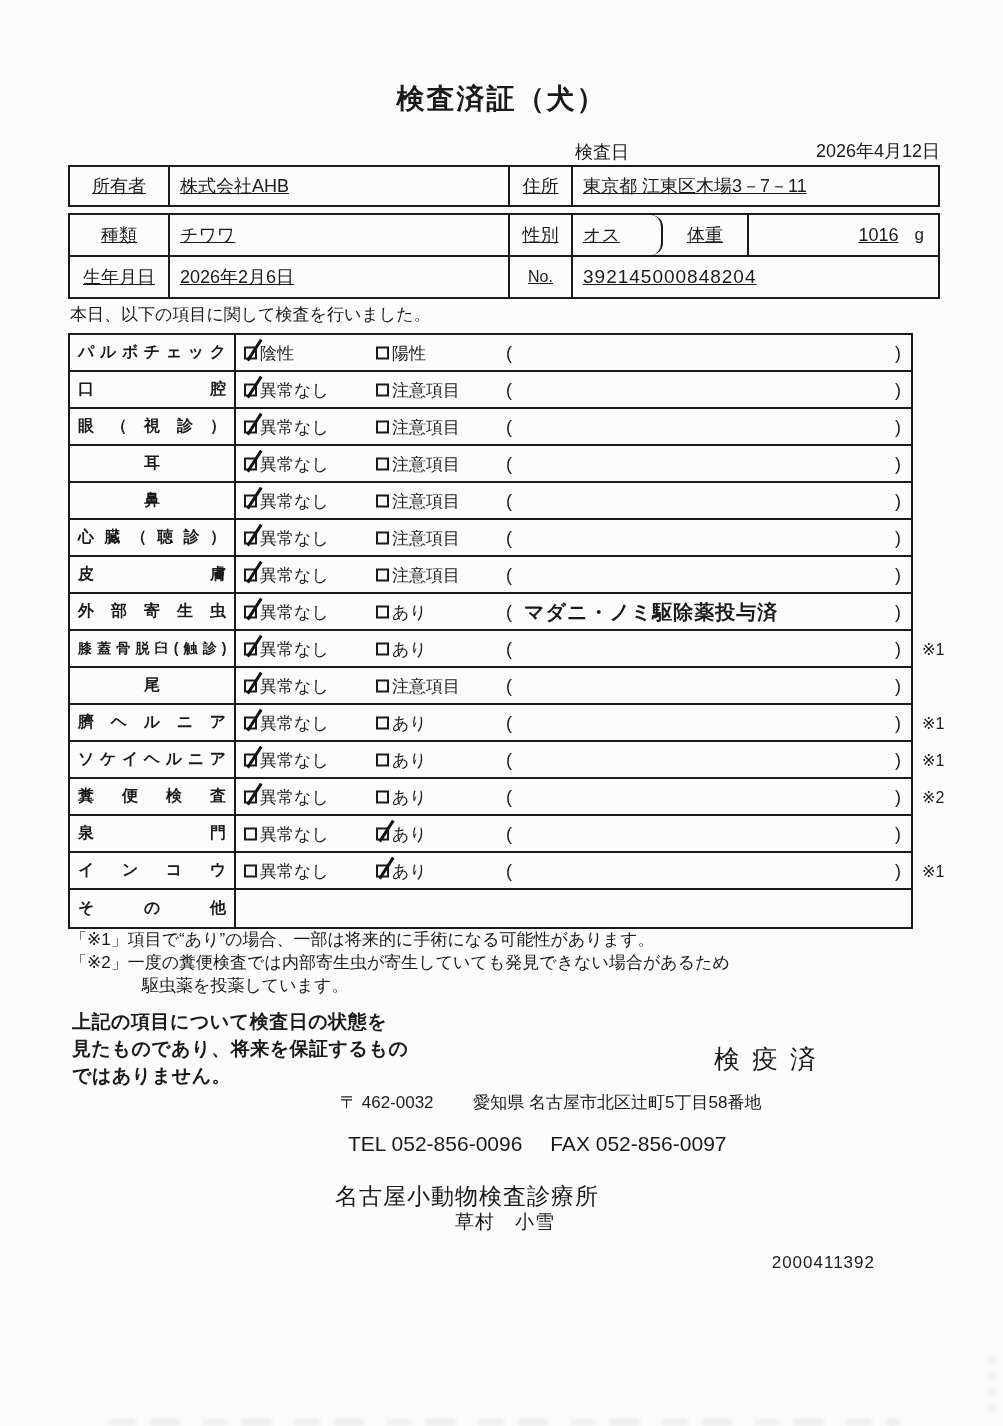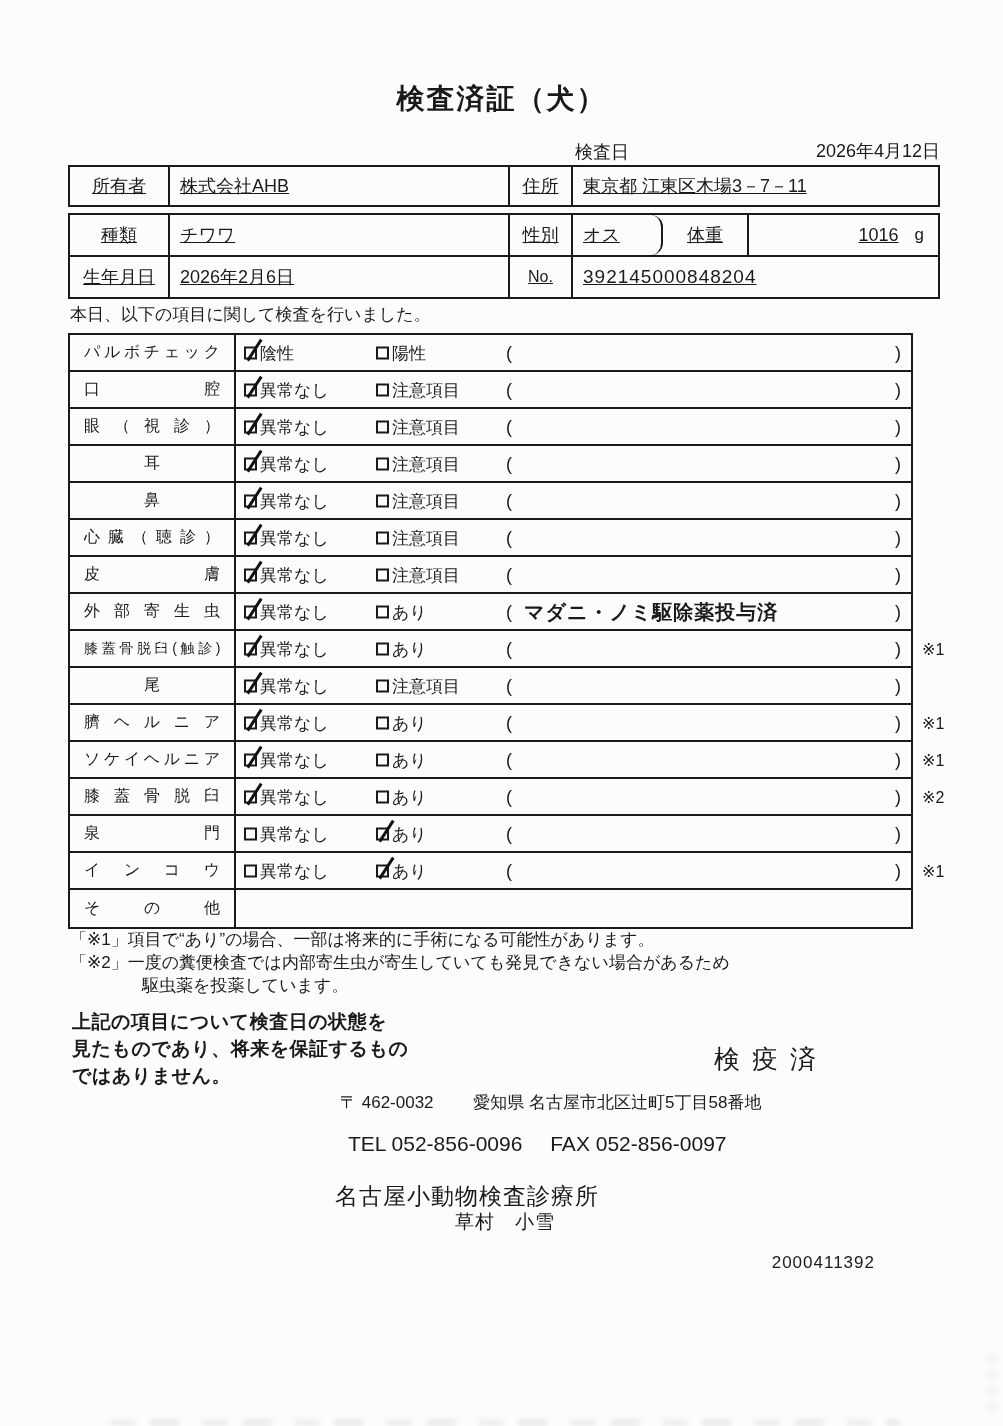--- a/index.html
+++ b/index.html
@@ -38,22 +38,22 @@
   .no-cell { font-size:16px; }
   .num-val { font-size:19px; letter-spacing:1px; }
 
   .intro { top:303px; left:70px; font-size:17px; }
 
   
   .chk-table { top:333px; left:68px; width:845px; border:2px solid #1a1a1a; box-sizing:border-box; background:#fcfcfc; }
   .chk-row { position:relative; display:flex; height:37px; border-bottom:2px solid #1a1a1a; box-sizing:border-box; }
   .chk-row:last-child { border-bottom:none; }
   .chk-label { width:166px; flex:none; border-right:2px solid #1a1a1a; display:flex; align-items:center; box-sizing:border-box; }
-  .chk-label-text { display:block; width:100%; padding:0 14px; box-sizing:border-box; font-size:16px;
-                    text-align:justify; text-align-last:justify; white-space:nowrap; }
+  .chk-label-text { display:block; width:100%; padding:0 8px; box-sizing:border-box; font-size:16px;
+                    text-align:justify; text-align-last:justify; white-space:nowrap;font-weight:bold; }
   .chk-label-text.single { text-align-last:center; }
   .chk-label-text.small { font-size:14px; letter-spacing:-0.5px; }
   .chk-content { position:relative; flex:1; }
   .opt { position:absolute; top:50%; transform:translateY(-50%); display:flex; align-items:center; font-size:17px; white-space:nowrap; }
   .opt1 { left:8px; } .opt2 { left:140px; }
   .box { position:relative; width:13px; height:13px; border:2px solid #1a1a1a; display:inline-block; margin-right:3px; flex:none; box-sizing:border-box; }
   .box.checked::after { content:""; position:absolute; width:2.5px; height:25px; background:#111;
                         left:7px; top:-11px; transform:rotate(33deg); }
   .paren-open  { position:absolute; left:270px; top:50%; transform:translateY(-50%); font-size:18px; }
   .paren-close { position:absolute; right:10px; top:50%; transform:translateY(-50%); font-size:18px; }
@@ -347,21 +347,21 @@
           <span class="opt-label">あり</span>
         </span>
         <span class="paren-open">(</span>
         <span class="paren-text"></span>
         <span class="paren-close">)</span>
       </div>
       <span class="chk-note">※1</span>
     </div>
       <div class="chk-row">
       <div class="chk-label">
-        <span class="chk-label-text">膝蓋骨脱臼</span>
+        <span class="chk-label-text">糞便検査</span>
       </div>
       <div class="chk-content">
         <span class="opt opt1">
           <span class="box checked"></span>
           <span class="opt-label">異常なし</span>
         </span>
         <span class="opt opt2">
           <span class="box"></span>
           <span class="opt-label">あり</span>
         </span>

